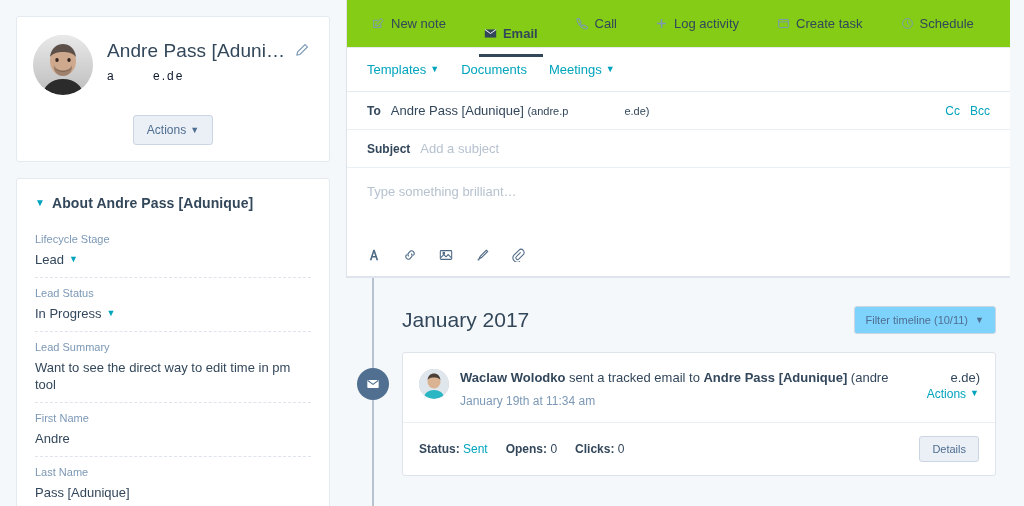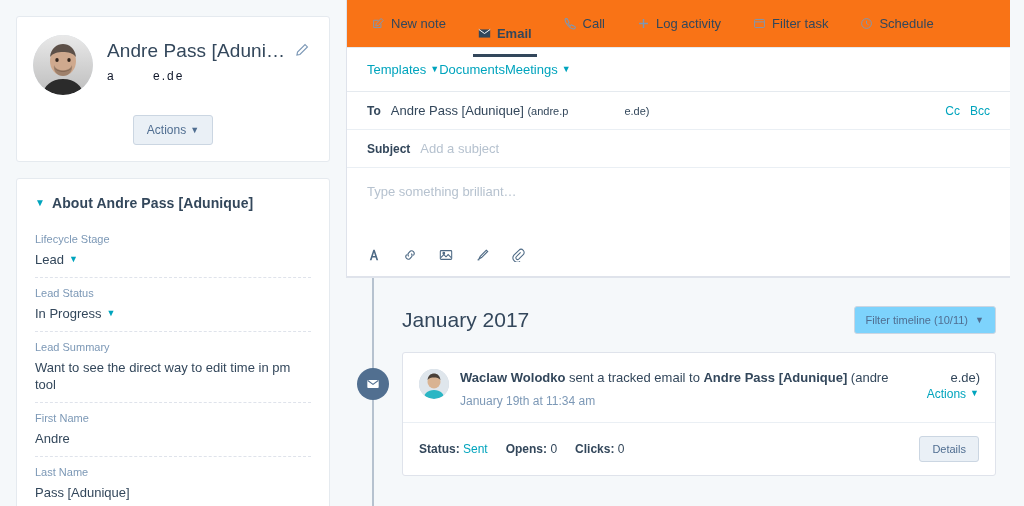--- a/index.html
+++ b/index.html
@@ -64,38 +64,38 @@
   .prop-value .dd { color: #00a4bd; font-size: 9px; margin-left: 5px; vertical-align: 2px; }
 
   
   .main { flex: 1; min-width: 0; display: flex; flex-direction: column; }
   .composer {
     background: #fff; border: 1px solid #dfe3eb; border-top: none;
     border-right: none; border-radius: 0;
     margin: 0 14px 0 0;
   }
   .tabbar {
-    display: flex; align-items: center; gap: 10px;
+    display: flex; align-items: center; gap: 16px;
     border-bottom: 1px solid #e5eaef; padding: 0 14px;
-    height: 48px; background: #f97316;
+    height: 48px; background: #84cc16;
   }
   .tab {
     display: flex; align-items: center; gap: 6px;
     font-size: 13px; color: #33475b; cursor: pointer;
     padding: 0 11px; height: 47px; position: relative;
     white-space: nowrap;
   }
   .tab svg { width: 13px; height: 13px; display: block; color: #7c98b6; }
   .tab.active { font-weight: bold; margin-top: 20px; }
   .tab.active::after {
     content: ""; position: absolute; left: 6px; right: 6px; bottom: 0;
     height: 3px; background: #33475b;
   }
   .subbar {
-    display: flex; align-items: center; 
+    display: flex; align-items: center; gap: 22px;
     padding: 14px 20px; border-bottom: 1px solid #e5eaef;
     background: #fff;
   }
   .sublink { font-size: 13px; color: #00a4bd; cursor: pointer; }
   .sublink .dd { font-size: 9px; margin-left: 4px; vertical-align: 2px; }
 
   .field-row {
     display: flex; align-items: center;
     padding: 10px 20px; border-bottom: 1px solid #eaeff4;
     background: #fff; min-height: 38px;
@@ -289,21 +289,21 @@
           </span>
           <span>Log activity</span>
         </div>
         <div class="tab">
           <span>
             <svg viewBox="0 0 16 16" fill="none" stroke="currentColor" stroke-width="1.2" xmlns="http://www.w3.org/2000/svg">
               <rect x="2" y="3" width="12" height="10" rx="1"></rect>
                 <path d="M2 6h12"></path>
             </svg>
           </span>
-          <span>Filter task</span>
+          <span>Create task</span>
         </div>
         <div class="tab">
           <span>
             <svg viewBox="0 0 16 16" fill="none" stroke="currentColor" stroke-width="1.2" xmlns="http://www.w3.org/2000/svg">
               <circle cx="8" cy="8" r="6"></circle>
                 <path d="M8 4.5V8l2.5 1.6"></path>
             </svg>
           </span>
           <span>Schedule</span>
         </div>

